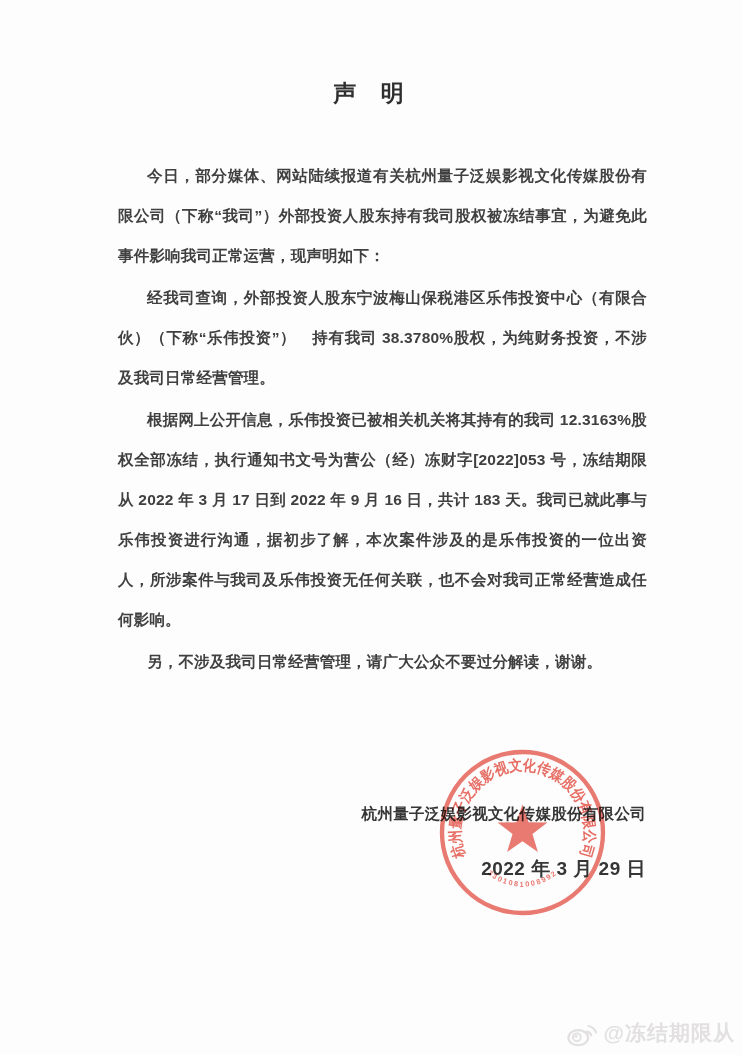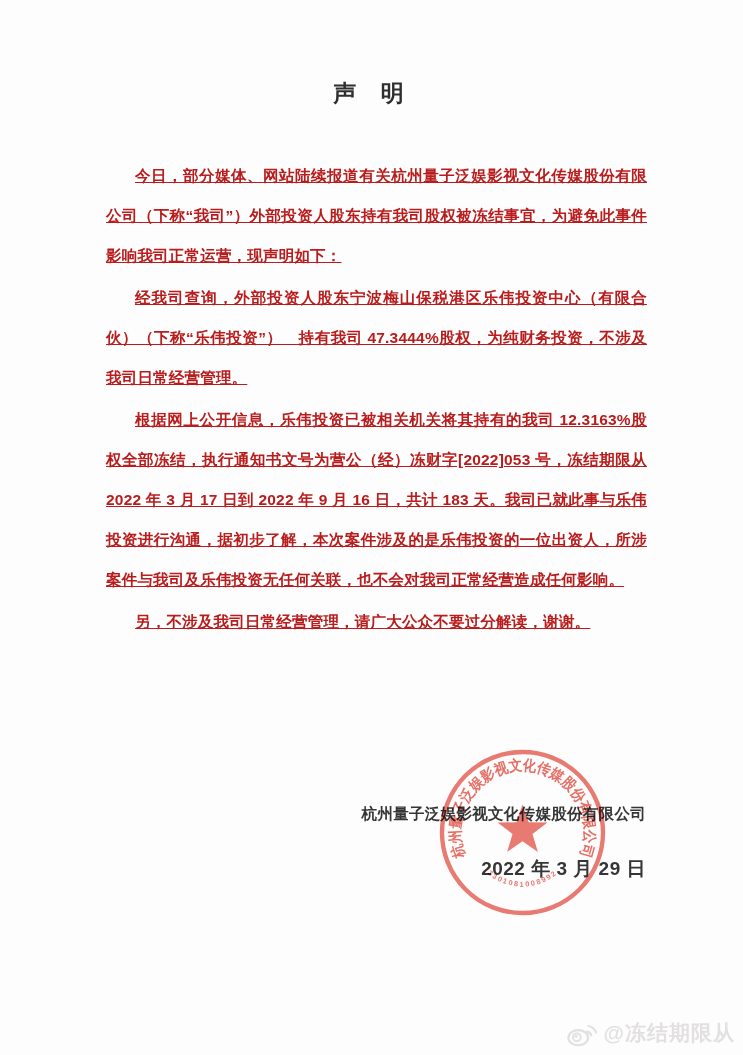--- a/index.html
+++ b/index.html
@@ -18,29 +18,28 @@
     text-align: center;
     font-size: 23px; font-weight: 700;
     letter-spacing: 6px; word-spacing: 6px;
     color: #2e2e2e;
     margin: 0;
   }
   .doc-body {
     position: absolute; top: 156px; left: 106px; right: 96px;
   }
   .doc-body p {
-    margin: 0 0 2px 0;
+    margin: 0 0 2px 12px;
     font-size: 15.5px;
     line-height: 40px;
-    color: #b91c1c;
+    color: #404040;
     font-weight: 600;
     text-align: justify;
     text-indent: 29px;
     letter-spacing: 0.2px;
-    text-decoration: underline;
   }
   .signature-block {
     position: absolute; top: 802px; right: 97px;
     text-align: right;
     color: #353535;
   }
   .signature-company {
     font-size: 15.5px; font-weight: 700; line-height: 24px;
     letter-spacing: 0.3px;
   }
@@ -67,21 +66,21 @@
 </style>
 </head>
 <body>
 
 <div class="page">
 
   <h1 class="doc-title">声 明</h1>
 
   <div class="doc-body">
     <p>今日，部分媒体、网站陆续报道有关杭州量子泛娱影视文化传媒股份有限公司（下称“我司”）外部投资人股东持有我司股权被冻结事宜，为避免此事件影响我司正常运营，现声明如下：</p>
-    <p>经我司查询，外部投资人股东宁波梅山保税港区乐伟投资中心（有限合伙）（下称“乐伟投资”）　持有我司 47.3444%股权，为纯财务投资，不涉及我司日常经营管理。</p>
+    <p>经我司查询，外部投资人股东宁波梅山保税港区乐伟投资中心（有限合伙）（下称“乐伟投资”）　持有我司 38.3780%股权，为纯财务投资，不涉及我司日常经营管理。</p>
     <p>根据网上公开信息，乐伟投资已被相关机关将其持有的我司 12.3163%股权全部冻结，执行通知书文号为营公（经）冻财字[2022]053 号，冻结期限从 2022 年 3 月 17 日到 2022 年 9 月 16 日，共计 183 天。我司已就此事与乐伟投资进行沟通，据初步了解，本次案件涉及的是乐伟投资的一位出资人，所涉案件与我司及乐伟投资无任何关联，也不会对我司正常经营造成任何影响。</p>
     <p>另，不涉及我司日常经营管理，请广大公众不要过分解读，谢谢。</p>
   </div>
 
   <div class="signature-block">
     <div class="signature-company">杭州量子泛娱影视文化传媒股份有限公司</div>
     <div class="signature-date">2022 年 3 月 29 日</div>
   </div>
 
   <div class="company-seal">

